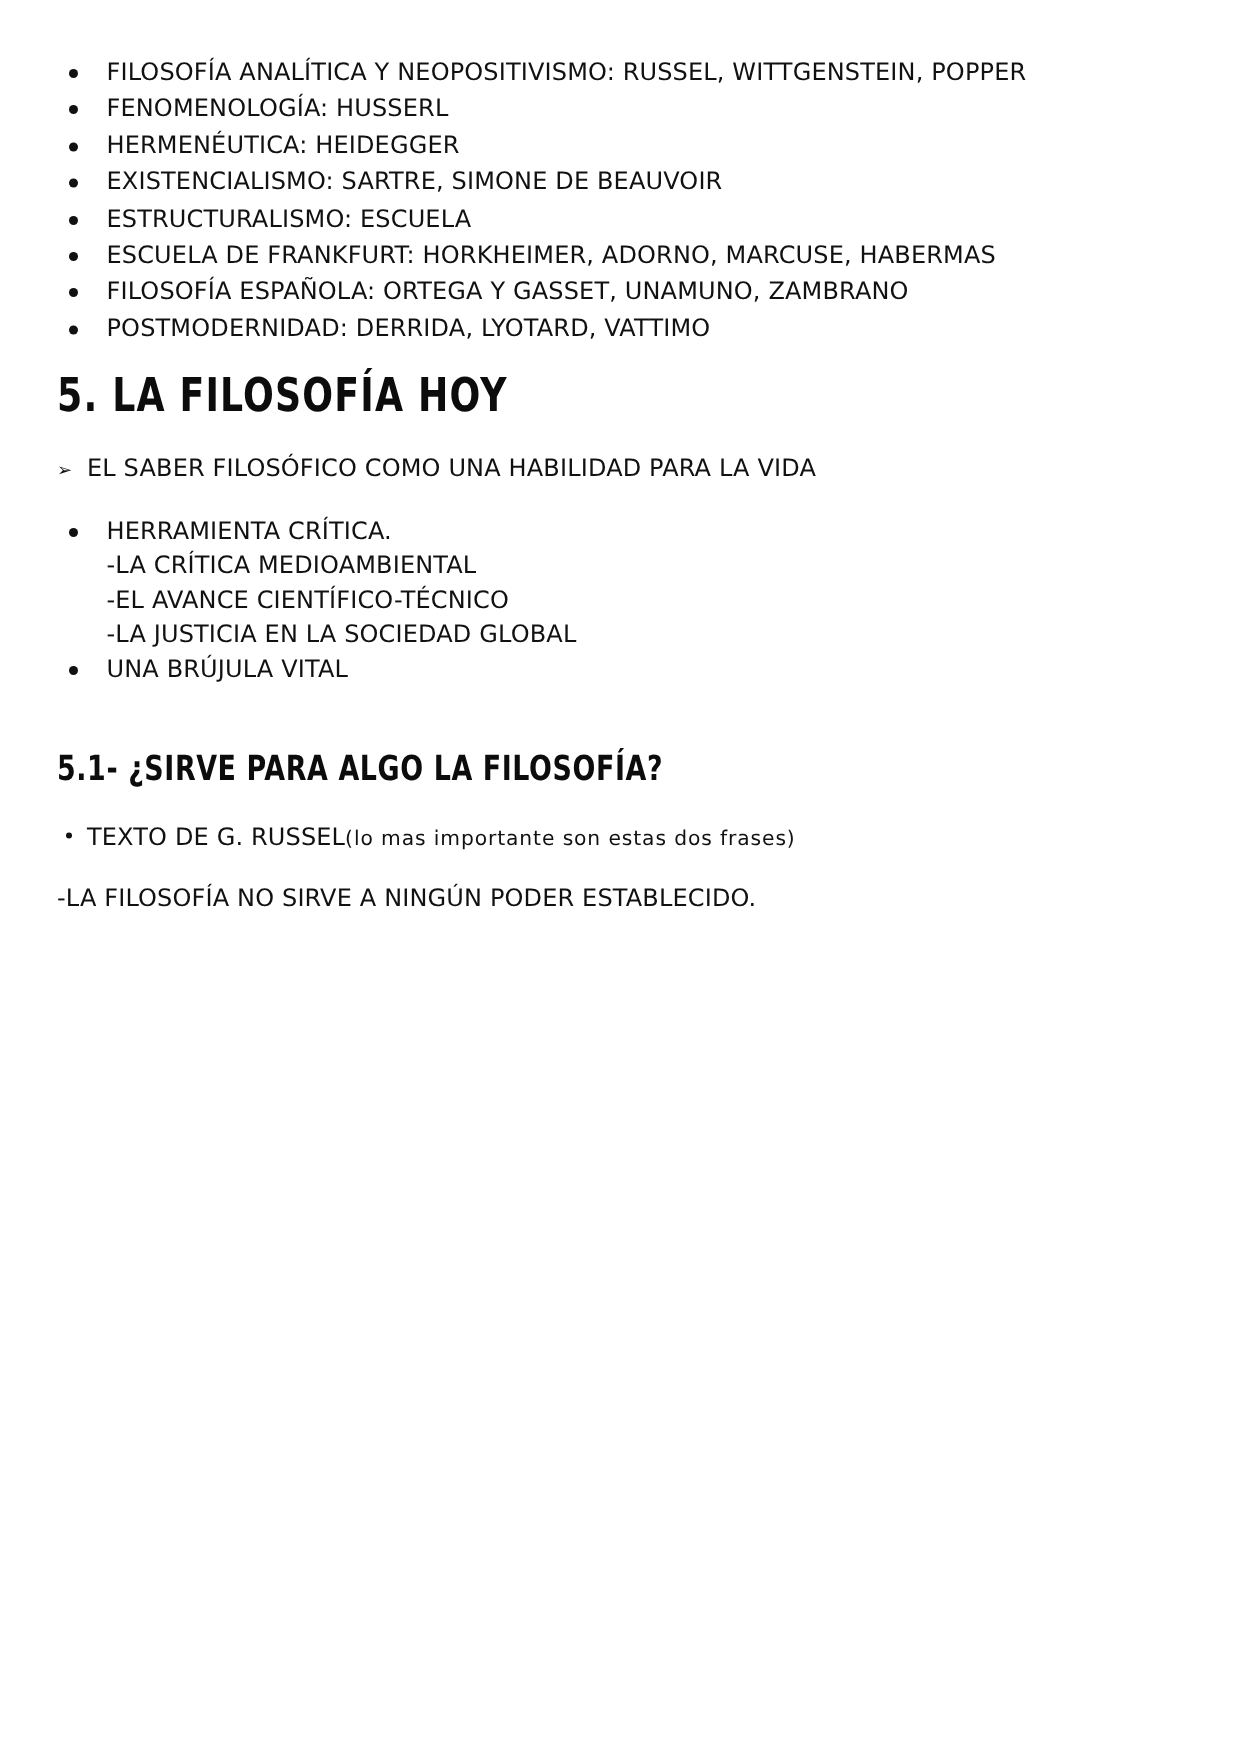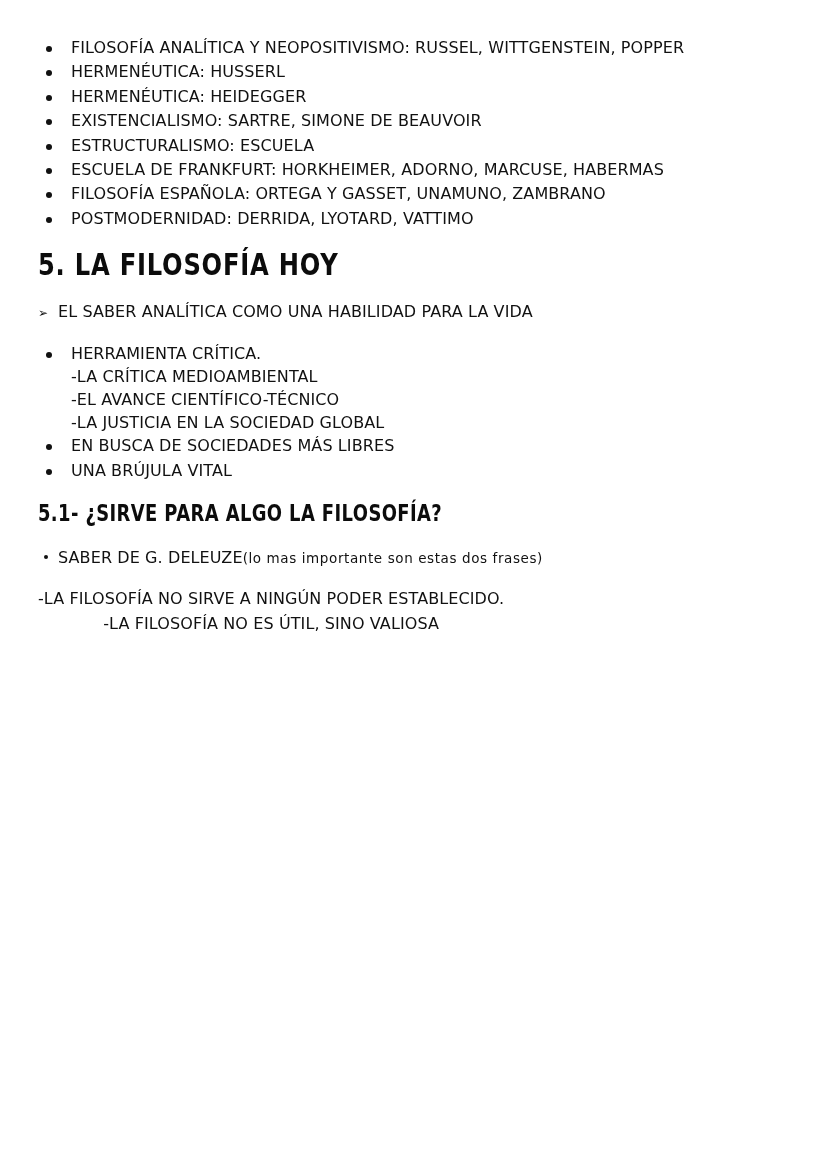--- a/index.html
+++ b/index.html
@@ -125,48 +125,46 @@
     line-height: 24px;
   }
 </style>
 </head>
 <body>
 
 <div class="page">
 
   <ul class="bullets" style="top:36px;">
     <li><span class="dot"></span><span class="txt">FILOSOFÍA ANALÍTICA Y NEOPOSITIVISMO: RUSSEL, WITTGENSTEIN, POPPER</span></li>
-    <li><span class="dot"></span><span class="txt">HERMENÉUTICA: HUSSERL</span></li>
+    <li><span class="dot"></span><span class="txt">FENOMENOLOGÍA: HUSSERL</span></li>
     <li><span class="dot"></span><span class="txt">HERMENÉUTICA: HEIDEGGER</span></li>
     <li><span class="dot"></span><span class="txt">EXISTENCIALISMO: SARTRE, SIMONE DE BEAUVOIR</span></li>
     <li><span class="dot"></span><span class="txt">ESTRUCTURALISMO: ESCUELA</span></li>
     <li><span class="dot"></span><span class="txt">ESCUELA DE FRANKFURT: HORKHEIMER, ADORNO, MARCUSE, HABERMAS</span></li>
     <li><span class="dot"></span><span class="txt">FILOSOFÍA ESPAÑOLA: ORTEGA Y GASSET, UNAMUNO, ZAMBRANO</span></li>
     <li><span class="dot"></span><span class="txt">POSTMODERNIDAD: DERRIDA, LYOTARD, VATTIMO</span></li>
   </ul>
 
   <div class="heading1">5. LA FILOSOFÍA HOY</div>
 
   <div class="arrow-line">
-    <span class="arrow">➢</span><span class="txt">EL SABER ANALÍTICA COMO UNA HABILIDAD PARA LA VIDA</span>
+    <span class="arrow">➢</span><span class="txt">EL SABER FILOSÓFICO COMO UNA HABILIDAD PARA LA VIDA</span>
   </div>
 
   <ul class="bullets" style="top:342px;">
     <li><span class="dot"></span><span class="txt">HERRAMIENTA CRÍTICA.</span></li>
     <div class="sub-line"><span class="txt">-LA CRÍTICA MEDIOAMBIENTAL</span></div>
     <div class="sub-line"><span class="txt">-EL AVANCE CIENTÍFICO-TÉCNICO</span></div>
     <div class="sub-line"><span class="txt">-LA JUSTICIA EN LA SOCIEDAD GLOBAL</span></div>
-    <li><span class="dot"></span><span class="txt">EN BUSCA DE SOCIEDADES MÁS LIBRES</span></li>
     <li><span class="dot"></span><span class="txt">UNA BRÚJULA VITAL</span></li>
   </ul>
 
   <div class="heading2">5.1- ¿SIRVE PARA ALGO LA FILOSOFÍA?</div>
 
   <div class="small-bullet-line">
-    <span class="sdot"></span><span class="txt">SABER DE G. DELEUZE</span><span class="txt note">(lo mas importante son estas dos frases)</span>
+    <span class="sdot"></span><span class="txt">TEXTO DE G. RUSSEL</span><span class="txt note">(lo mas importante son estas dos frases)</span>
   </div>
 
   <div class="dash-lines">
     <div class="line"><span class="txt">-LA FILOSOFÍA NO SIRVE A NINGÚN PODER ESTABLECIDO.</span></div>
-    <div class="line"><span class="txt">-LA FILOSOFÍA NO ES ÚTIL, SINO VALIOSA</span></div>
   </div>
 
 </div>
 
 </body></html>

